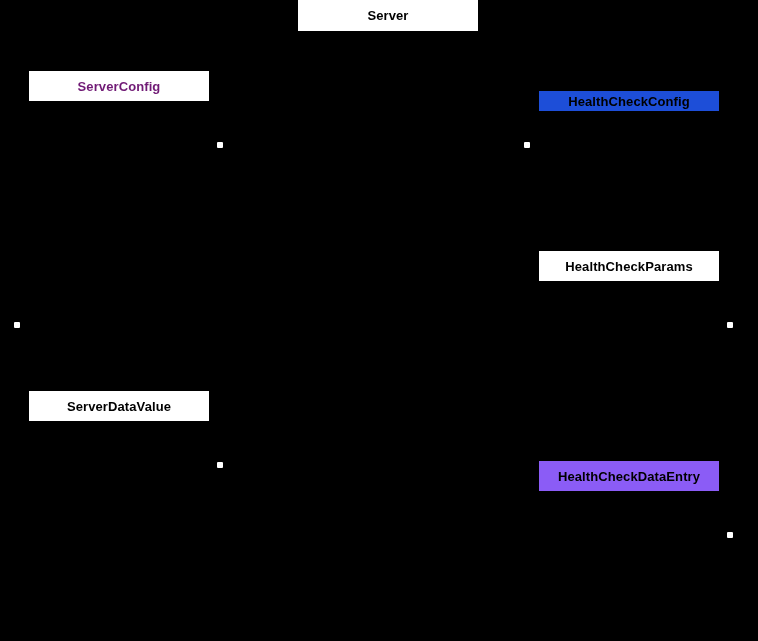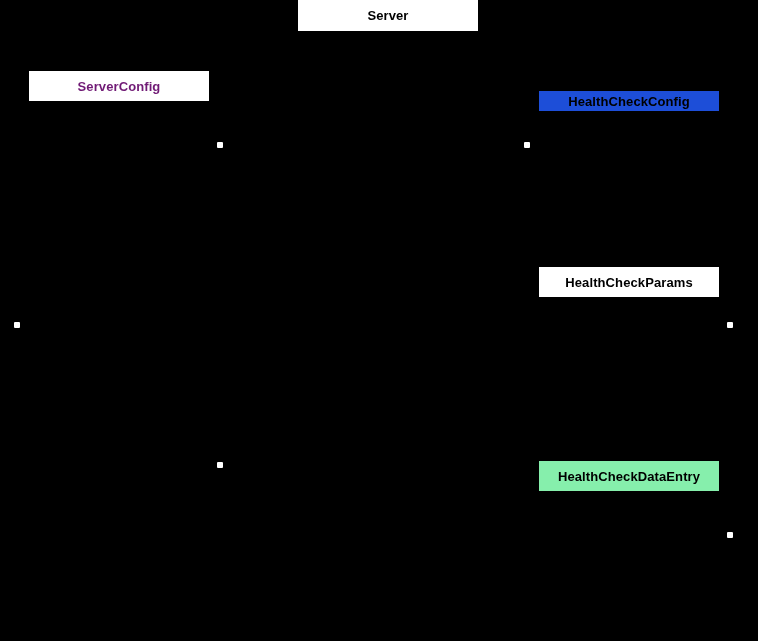--- a/index.html
+++ b/index.html
@@ -52,24 +52,27 @@
 <div id="canvas" style="width: 758px; height: 641px; background: rgb(0, 0, 0);">
     <div class="node" style="left: 298px; top: 0px; width: 180px; height: 31px; background: rgb(255, 255, 255); color: rgb(0, 0, 0);">
       <span class="node-label">Server</span>
     </div>
     <div class="node" style="left: 29px; top: 71px; width: 180px; height: 30px; background: rgb(255, 255, 255); color: #701a75;">
       <span class="node-label">ServerConfig</span>
     </div>
     <div class="node" style="left: 539px; top: 71px; width: 180px; height: 20px; background: #1d4ed8; color: rgb(0, 0, 0); margin-top: 20px;">
       <span class="node-label">HealthCheckConfig</span>
     </div>
-    <div class="node" style="left: 539px; top: 251px; width: 180px; height: 30px; background: rgb(255, 255, 255); color: rgb(0, 0, 0); margin-top: 16px;">
+    <div class="node" style="left: 539px; top: 251px; width: 180px; height: 30px; background: rgb(255, 255, 255); color: rgb(0, 0, 0);">
       <span class="node-label">HealthCheckParams</span>
     </div>
-    <div class="node" style="left: 539px; top: 461px; width: 180px; height: 30px; background: #86efac; color: rgb(0, 0, 0);">
+    <div class="node" style="left: 29px; top: 391px; width: 180px; height: 30px; background: rgb(255, 255, 255); color: rgb(0, 0, 0);">
+      <span class="node-label">ServerDataValue</span>
+    </div>
+    <div class="node" style="left: 539px; top: 461px; width: 180px; height: 30px; background: #8b5cf6; color: rgb(0, 0, 0);">
       <span class="node-label">HealthCheckDataEntry</span>
     </div>
     <div class="marker" style="left: 217px; top: 142px; background: rgb(255, 255, 255);"></div>
     <div class="marker" style="left: 524px; top: 142px; background: rgb(255, 255, 255);"></div>
     <div class="marker" style="left: 14px; top: 322px; background: rgb(255, 255, 255);"></div>
     <div class="marker" style="left: 727px; top: 322px; background: rgb(255, 255, 255);"></div>
     <div class="marker" style="left: 217px; top: 462px; background: rgb(255, 255, 255);"></div>
     <div class="marker" style="left: 727px; top: 532px; background: rgb(255, 255, 255);"></div>
   </div>
 

